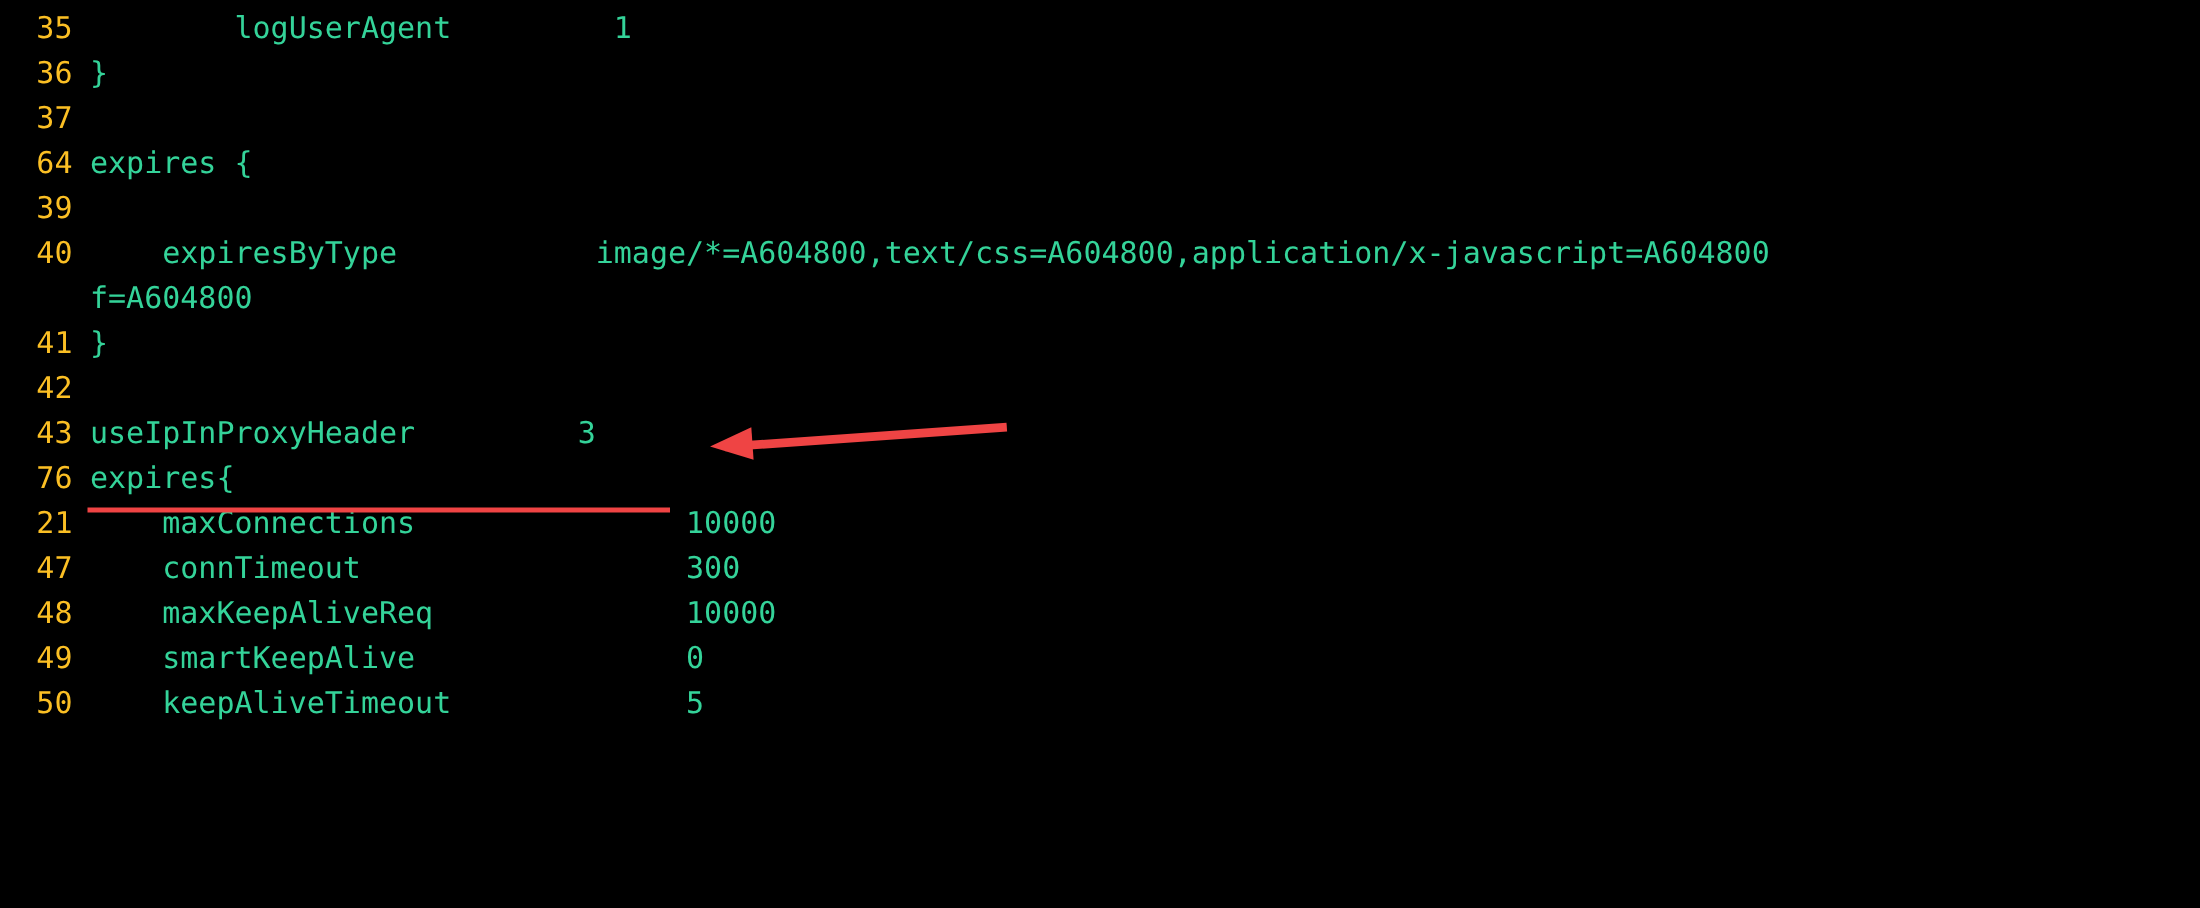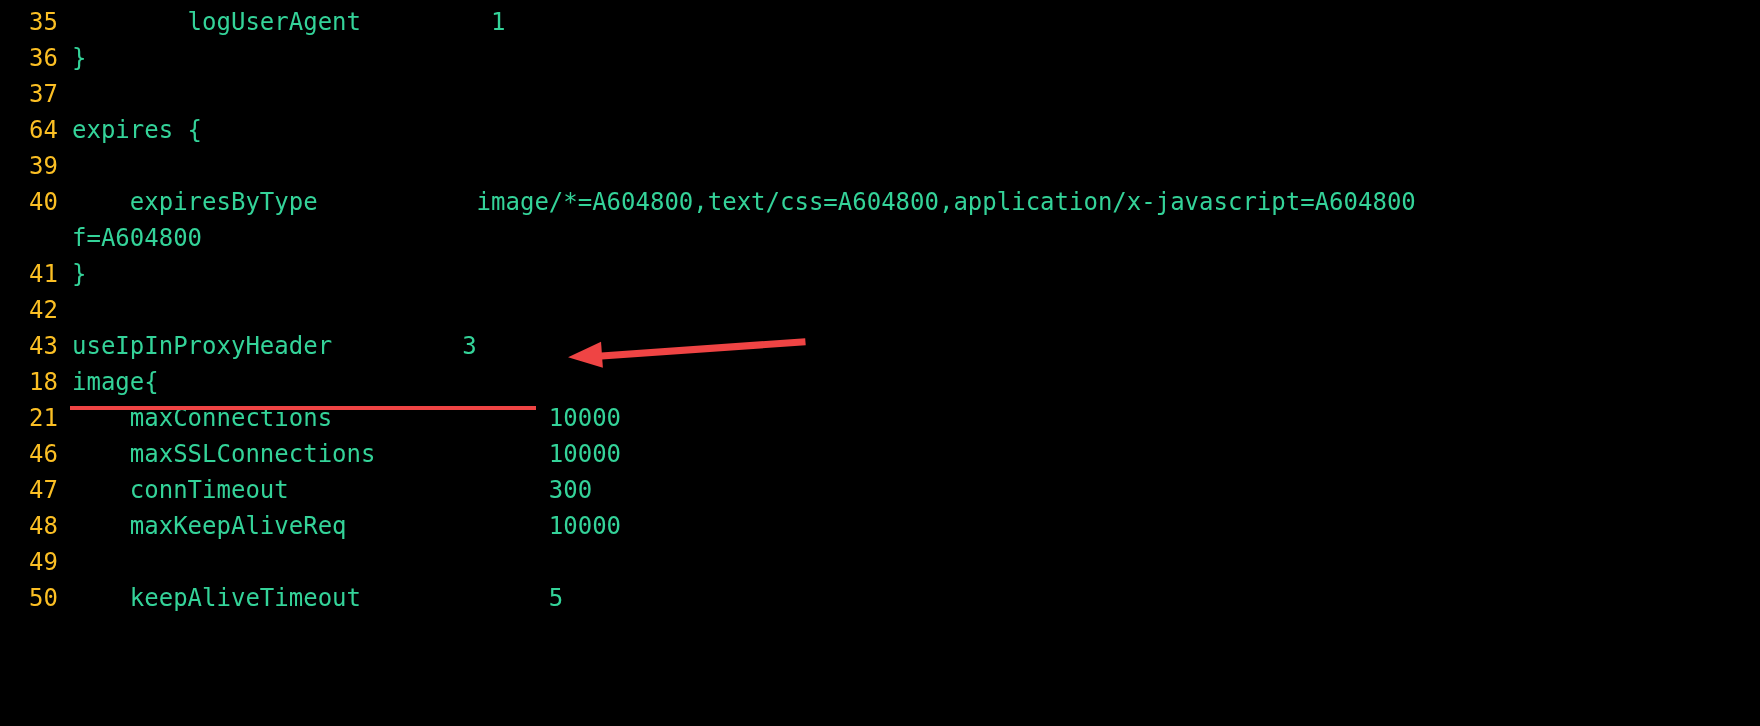--- a/index.html
+++ b/index.html
@@ -86,26 +86,25 @@
     <div class="line"><span class="gutter">35</span><span class="code">        logUserAgent         1</span></div>
     <div class="line"><span class="gutter">36</span><span class="code">}</span></div>
     <div class="line"><span class="gutter">37</span><span class="code"></span></div>
     <div class="line"><span class="gutter">64</span><span class="code">expires {</span></div>
     <div class="line"><span class="gutter">39</span></div>
     <div class="line"><span class="gutter">40</span><span class="code">    expiresByType           image/*=A604800,text/css=A604800,application/x-javascript=A604800</span></div>
     <div class="line wrap-line"><span class="gutter"></span><span class="code">f=A604800</span></div>
     <div class="line"><span class="gutter">41</span><span class="code">}</span></div>
     <div class="line"><span class="gutter">42</span></div>
     <div class="line"><span class="gutter">43</span><span class="code">useIpInProxyHeader         3</span></div>
-    <div class="line"><span class="gutter">18</span><span class="code">image{</span></div>
+    <div class="line"><span class="gutter">76</span><span class="code">expires{</span></div>
     <div class="line"><span class="gutter">21</span><span class="code">    maxConnections               10000</span></div>
-    <div class="line"><span class="gutter">46</span><span class="code">    maxSSLConnections            10000</span></div>
     <div class="line"><span class="gutter">47</span><span class="code">    connTimeout                  300</span></div>
     <div class="line"><span class="gutter">48</span><span class="code">    maxKeepAliveReq              10000</span></div>
-    <div class="line"><span class="gutter">49</span></div>
+    <div class="line"><span class="gutter">49</span><span class="code">    smartKeepAlive               0</span></div>
     <div class="line"><span class="gutter">50</span><span class="code">    keepAliveTimeout             5</span></div>
   </div>
 
 <div class="annotation">
   <div class="underline"></div>
   <div class="arrow-line"></div>
   <div class="arrow-head"></div>
 </div>
 
 </body></html>

